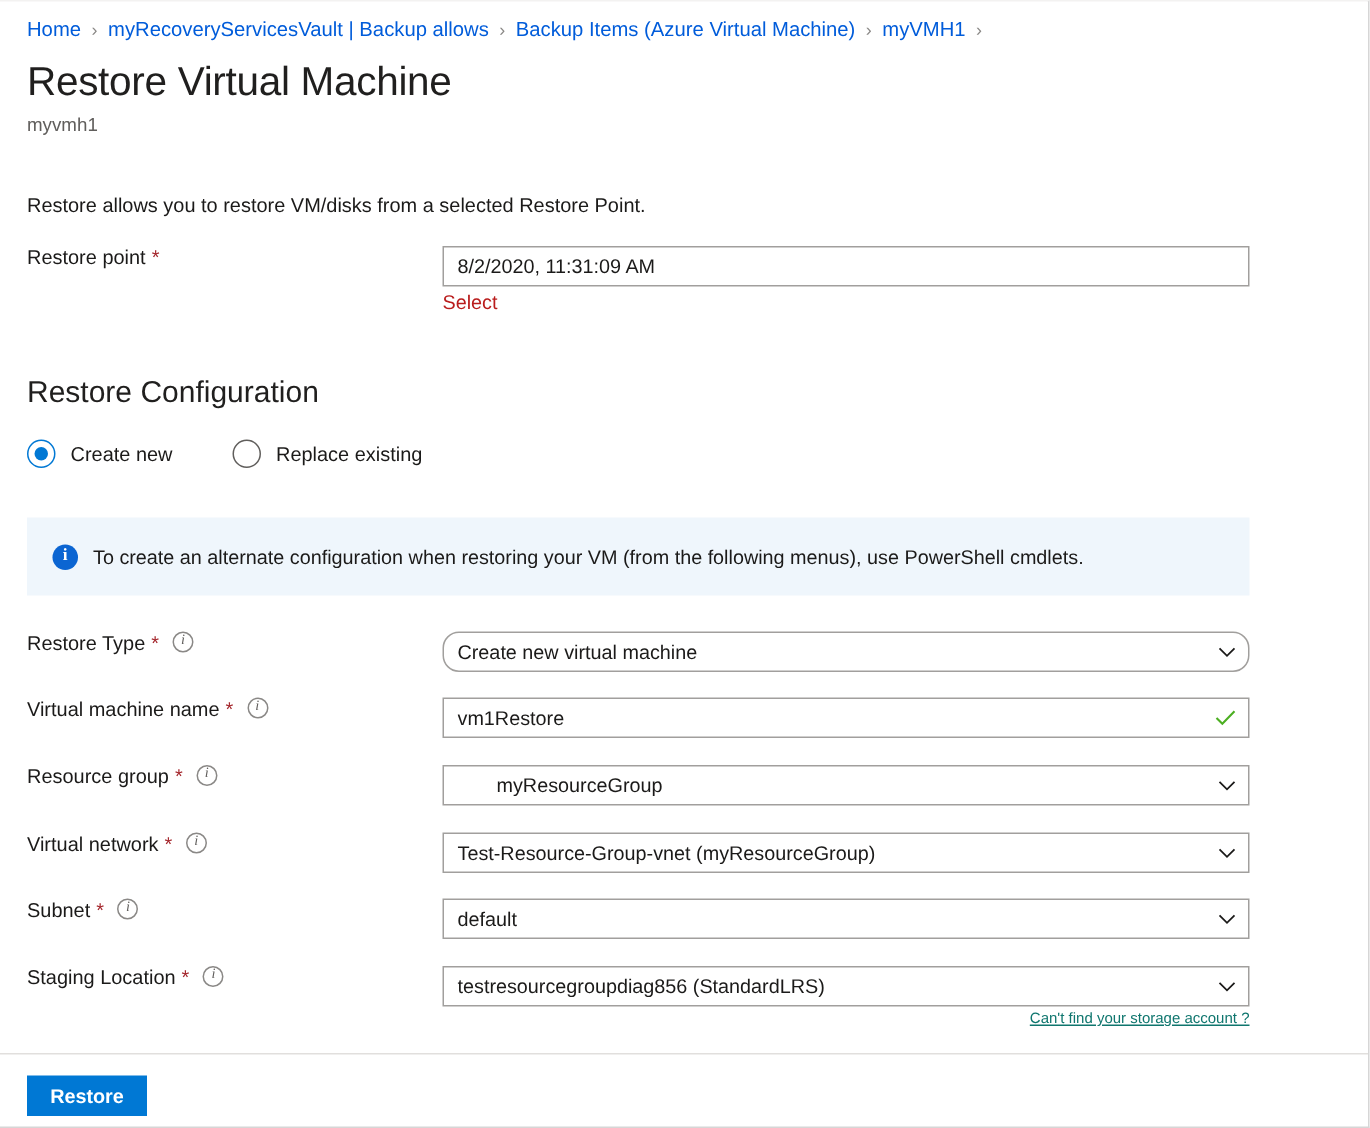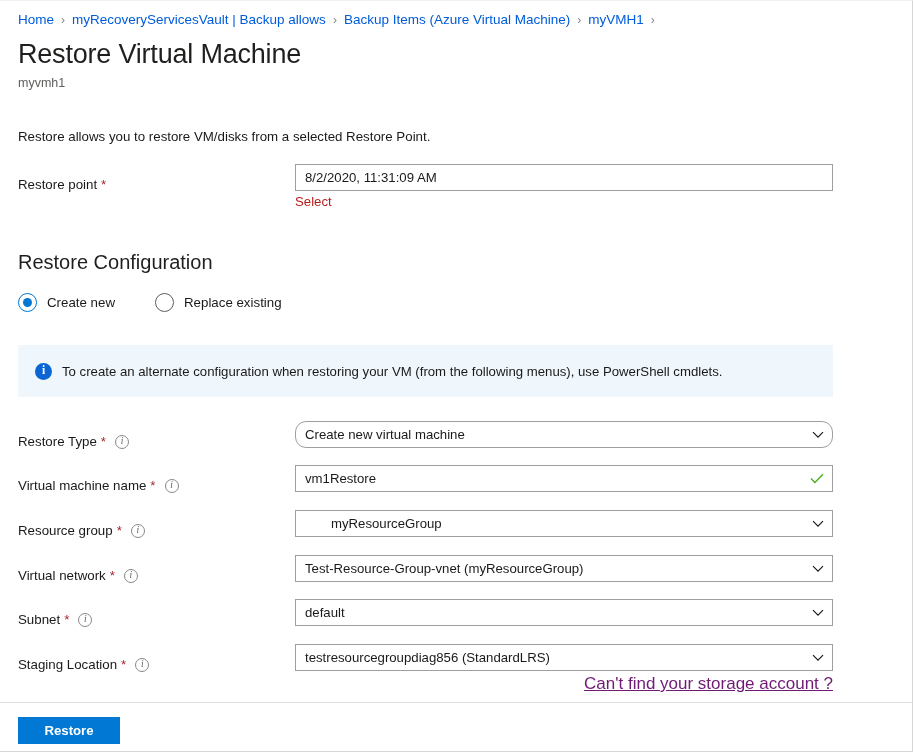--- a/index.html
+++ b/index.html
@@ -58,21 +58,21 @@
     position: absolute; left: 18px; top: 128px;
     font-size: 13.3px;
     color: #1b1a19;
   }
 
   
   .row { position: absolute; left: 0; right: 0; height: 28px; }
   .lbl {
     position: absolute; left: 18px; top: 0;
     height: 28px;
-    display: flex; align-items: flex-end;
+    display: flex; align-items: flex-start;
     font-size: 13.3px;
     color: #1b1a19;
     white-space: nowrap;
   }
   .req { color: #a4262c; margin-left: 4px; font-size: 13.3px; }
 
   .info-icon {
     display: inline-flex; align-items: center; justify-content: center;
     width: 14px; height: 14px;
     margin-left: 9px;
@@ -179,34 +179,34 @@
     line-height: 1;
     margin-right: 10px;
   }
   .banner-text { font-size: 13.2px; color: #1b1a19; }
 
   
   .storage-link {
     position: absolute; left: 295px; top: 673px;
     width: 538px;
     text-align: right;
-    font-size: 17px;
-    color: #701a75;
+    font-size: 10px;
+    color: #0f766e;
     text-decoration: underline;
     cursor: pointer;
   }
 
   
   .footer-divider {
     position: absolute; left: 0; right: 0; top: 701px;
     height: 1px; background: #e1dfdd;
   }
   .restore-btn {
     position: absolute; left: 18px; top: 716px;
-    width: 102px; height: 27px;
+    width: 80px; height: 27px;
     background: #0078d4;
     color: #ffffff;
     border: none;
     font-family: "Liberation Sans", sans-serif;
     font-size: 13.2px;
     font-weight: bold;
     cursor: pointer;
     display: flex; align-items: center; justify-content: center;
   }
 </style>

